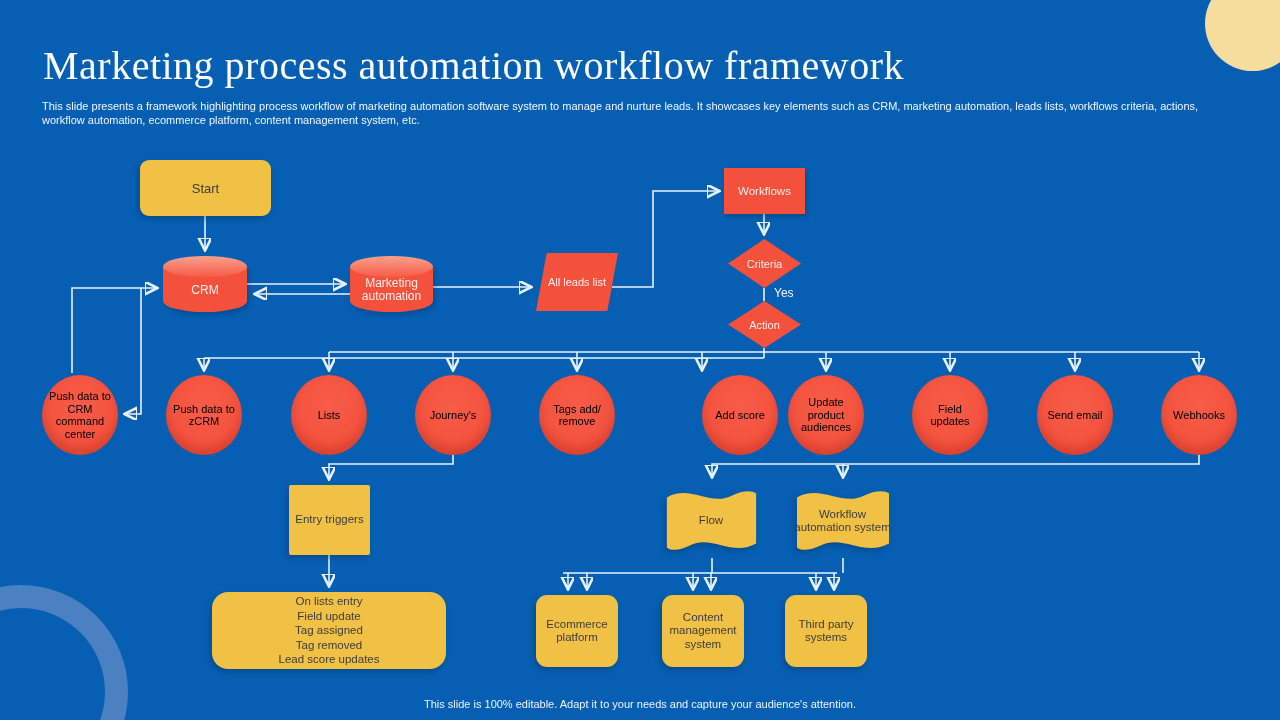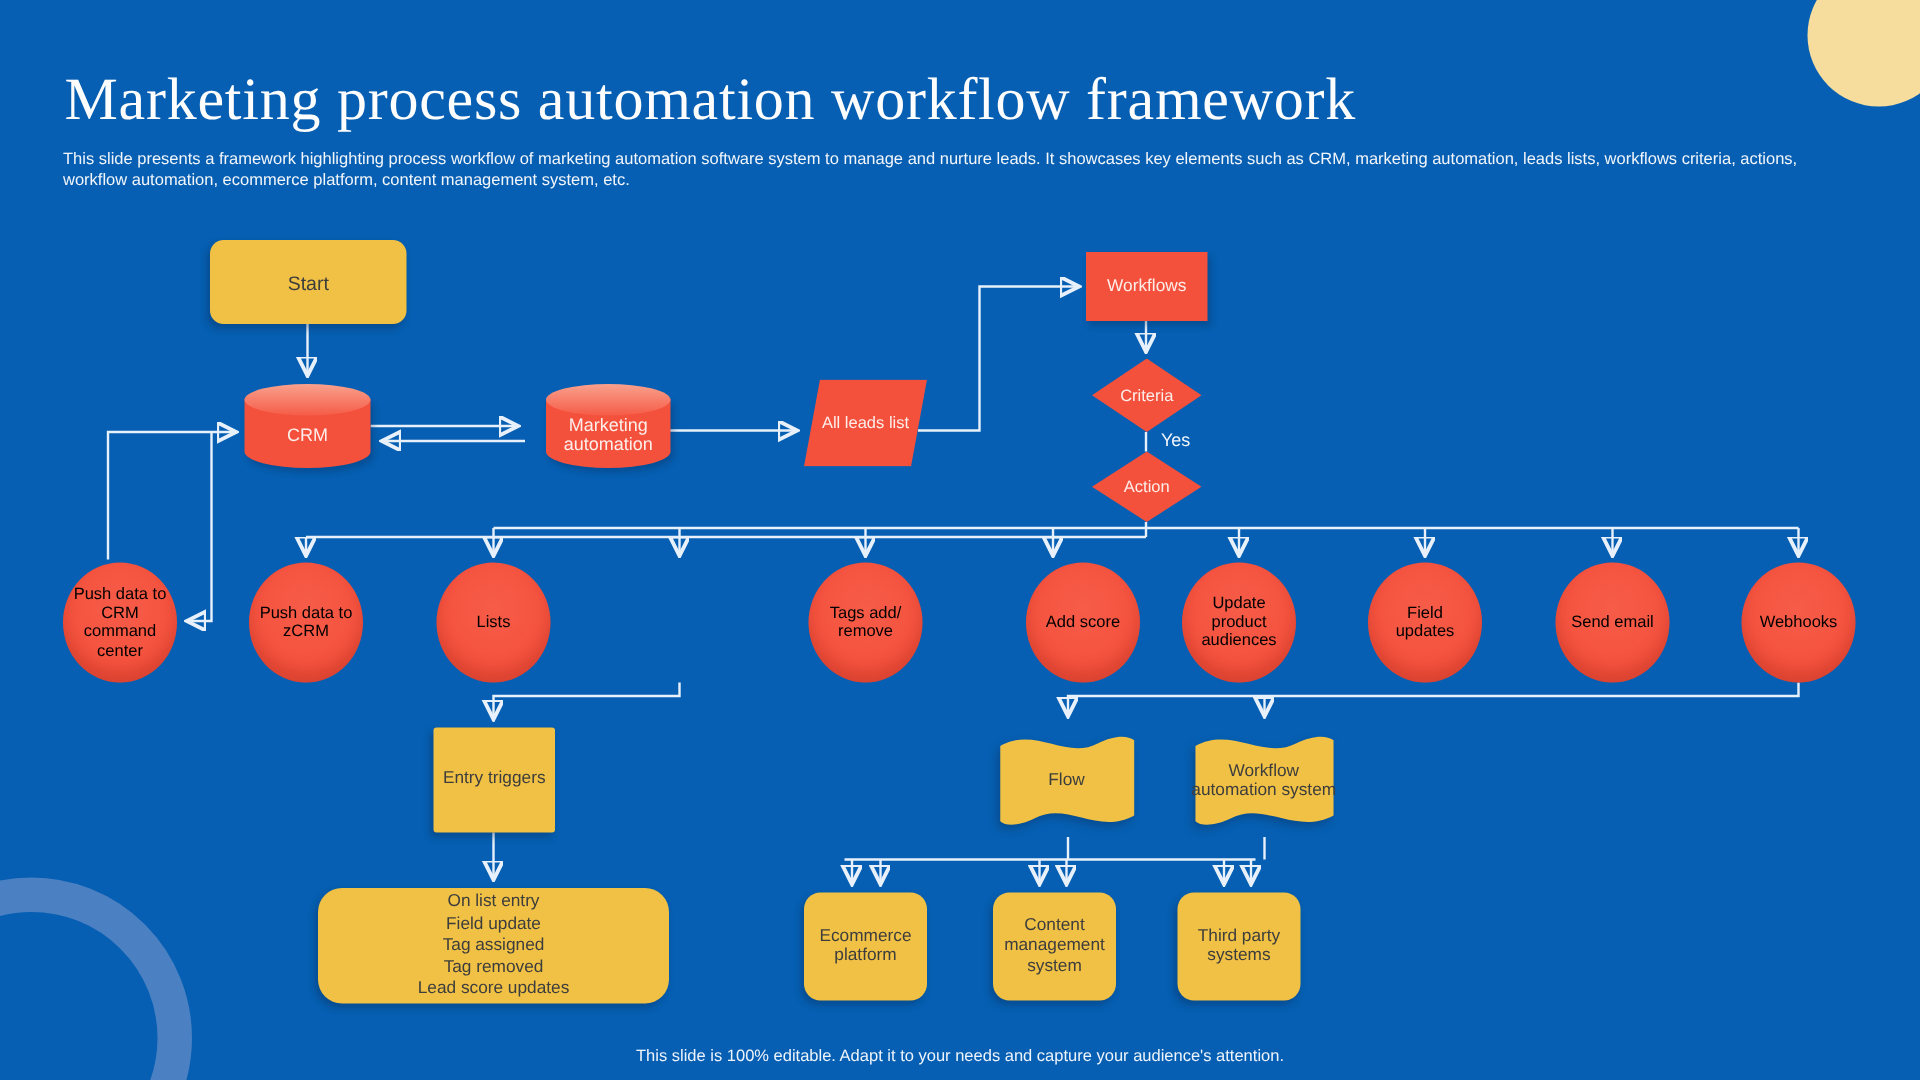--- a/index.html
+++ b/index.html
@@ -39,21 +39,21 @@
   .yellow{background:var(--shape-yellow);color:var(--dark-text);box-shadow:-2px 3px 5px rgba(8,40,80,.35);}
   .rounded{border-radius:9px;}
   .startbox{left:140px;top:160px;width:131px;height:56px;font-size:13px;}
   .rect-node{left:724px;top:168px;width:81px;height:46px;font-size:11.5px;box-shadow:2px 3px 4px rgba(8,40,80,.3);}
   
   .cyl{position:absolute;text-decoration:underline;}
   .cyl .cyl-body{position:absolute;left:0;right:0;top:10px;bottom:0;background:var(--shape-red);border-radius:0 0 50% 50%/0 0 11px 11px;box-shadow:2px 3px 4px rgba(8,40,80,.3);}
   .cyl .cyl-top{position:absolute;left:0;right:0;top:0;height:21px;border-radius:50%;background:linear-gradient(180deg,#f9a18d,#f55c47);}
   .cyl .cyl-label{position:absolute;left:0;right:0;top:12px;bottom:0;display:flex;align-items:center;justify-content:center;text-align:center;color:#fdeeea;font-size:12px;line-height:13px;}
   .cyl-crm{left:163px;top:256px;width:84px;height:56px;}
-  .cyl-ma{left:364px;top:256px;width:83px;height:56px;}
+  .cyl-ma{left:350px;top:256px;width:83px;height:56px;}
   
   .para{left:536px;top:253px;width:82px;height:58px;font-size:11px;line-height:13px;
         clip-path:polygon(13% 0,100% 0,87% 100%,0% 100%);}
   
   .diamond{clip-path:polygon(50% 0,100% 50%,50% 100%,0 50%);font-size:11px;}
   .diamond-criteria{left:728px;top:239px;width:73px;height:49px;}
   .diamond-action{left:728px;top:301px;width:73px;height:47px;}
   .yes-label{left:774px;top:286px;font-size:12px;color:#f2f6fb;}
   
   .circle{top:375px;width:76px;height:80px;border-radius:50%;font-size:11px;line-height:12.5px;
@@ -180,24 +180,27 @@
 
   <div class="abs node circle" style="left:42px">
       <span>Push data to CRM command center</span>
     </div>
   <div class="abs node circle" style="left:166px">
       <span>Push data to zCRM</span>
     </div>
   <div class="abs node circle" style="left:291px">
       <span>Lists</span>
     </div>
+  <div class="abs node circle" style="left:415px">
+      <span>Journey's</span>
+    </div>
   <div class="abs node circle" style="left:539px">
       <span>Tags add/ remove</span>
     </div>
-  <div class="abs node circle" style="left:684px">
+  <div class="abs node circle" style="left:702px">
       <span>Add score</span>
     </div>
   <div class="abs node circle" style="left:788px">
       <span>Update product audiences</span>
     </div>
   <div class="abs node circle" style="left:912px">
       <span>Field updates</span>
     </div>
   <div class="abs node circle" style="left:1037px">
       <span>Send email</span>
@@ -218,21 +221,21 @@
   </div>
 
   <div class="abs flag flag-was">
     <svg viewBox="0 0 100 80" preserveAspectRatio="none">
       <path d="M4,16 C 28,2 50,26 72,14 C 82,9 92,8 97,12 L97,64 C 72,78 50,54 28,66 C 18,71 8,72 4,68 Z" fill="#f0c144"></path>
     </svg>
     <div class="flag-label">Workflow automation system</div>
   </div>
 
   <div class="abs node yellow listbox">
-    <div>On list entry</div>
+    <div>On lists entry</div>
     <div>Field update</div>
     <div>Tag assigned</div>
     <div>Tag removed</div>
     <div>Lead score updates</div>
   </div>
 
   <div class="abs node yellow intbox int-ecom">
     <span>Ecommerce platform</span>
   </div>
   <div class="abs node yellow intbox int-cms">

